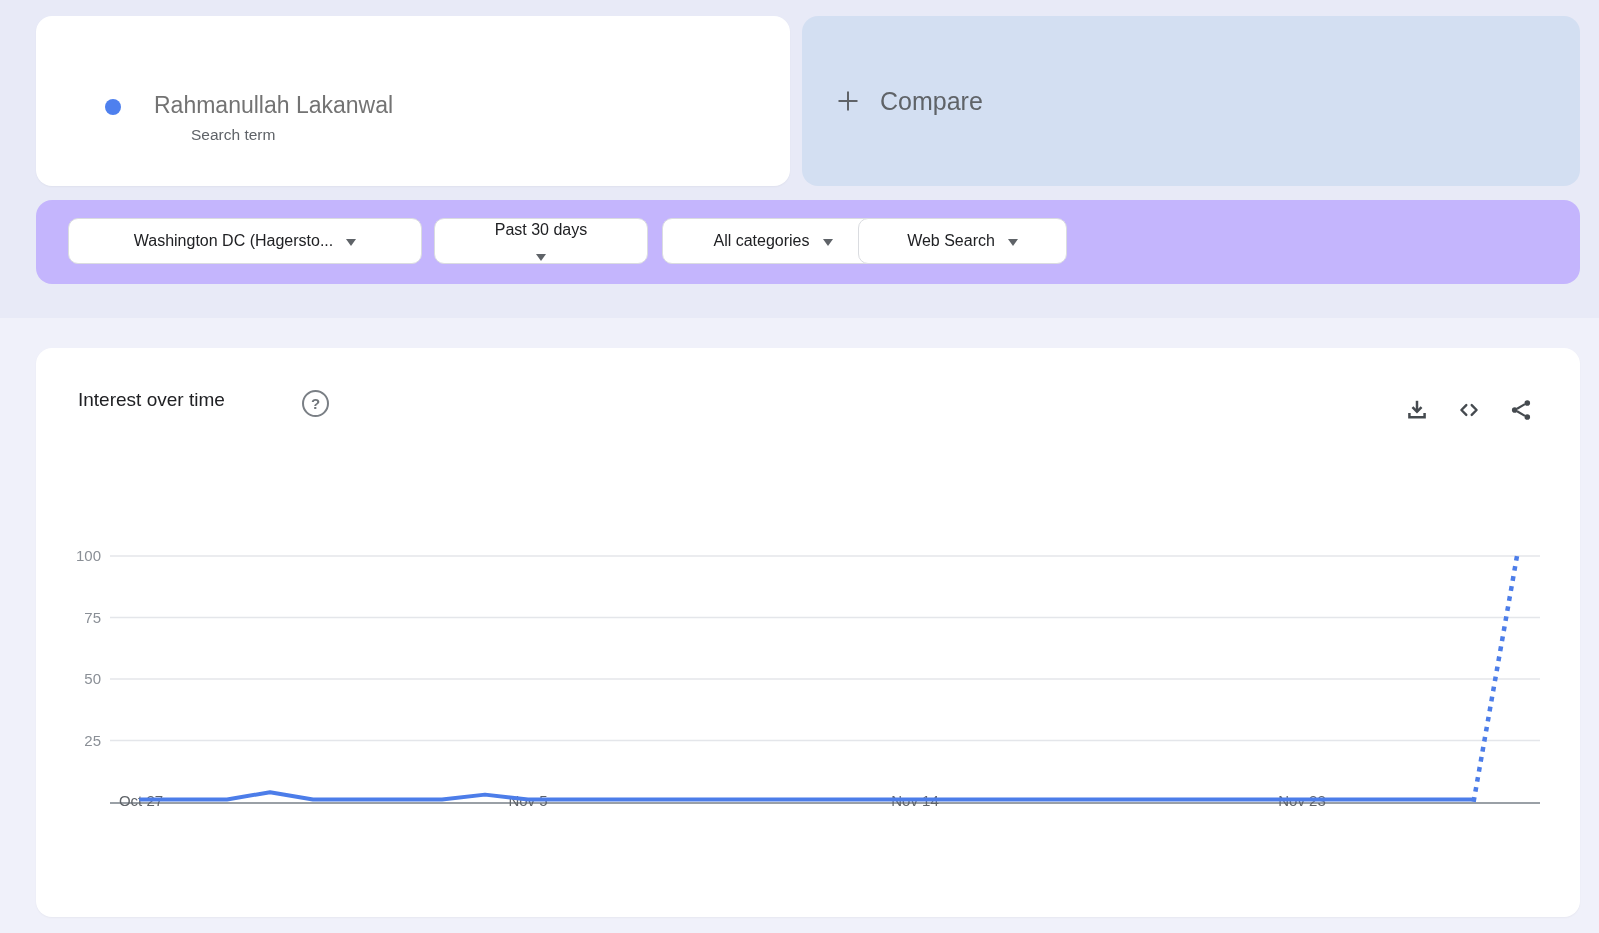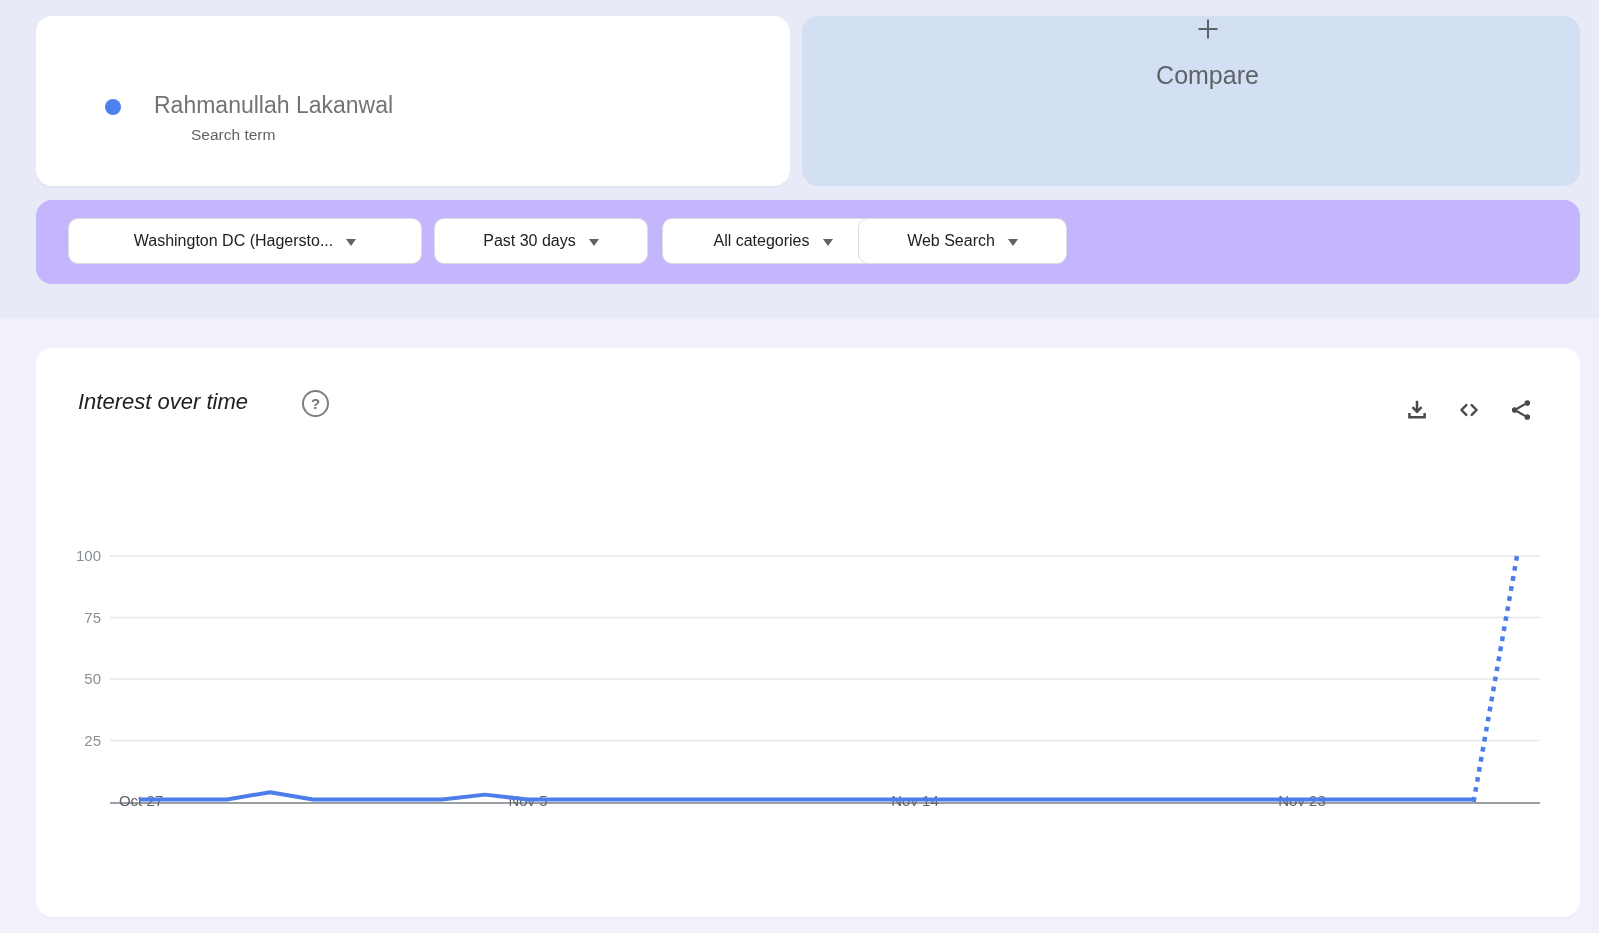--- a/index.html
+++ b/index.html
@@ -24,53 +24,53 @@
     border-radius:50%;
   }
   .term-title { position:absolute; left:118px; top:76px; font-size:23px; line-height:26px; color:#737373; }
   .term-sub   { position:absolute; left:118px; top:110px; font-size:15.5px; color:#5f6368;margin-left:37px; }
 
   
   .compare-card {
     position:absolute; left:802px; top:16px; width:778px; height:170px;
     background:#d3dff2; border-radius:16px;
     display:flex; align-items:center; padding-left:33px; gap:19px;
-    cursor:pointer; border:none;flex-direction:column;
+    cursor:pointer; border:none;
   }
   .compare-label { font-size:25px; color:#5f6368; }
   .plus-icon { width:26px; height:26px; display:block; }
 
   
   .filter-bar {
     position:absolute; left:36px; top:200px; width:1544px; height:84px;
     background:#c4b5fd; border-radius:16px;
   }
   .pill {
     position:absolute; top:18px; height:46px;
     background:#fff; border:1px solid #dadce0; border-radius:10px;
     display:inline-flex; align-items:center; justify-content:center; gap:13px;
     font-family:inherit; font-size:16px; color:#202124; cursor:pointer;
   }
   .pill-region   { left:32px;  width:354px; }
-  .pill-time     { left:398px; width:214px; }
+  .pill-time     { left:398px; width:214px;flex-direction:column; }
   .pill-category { left:626px; width:222px; }
   .pill-type     { left:822px; width:209px; }
   .caret {
     display:inline-block; width:0; height:0; margin-top:2px;
     border-left:5.5px solid transparent; border-right:5.5px solid transparent;
     border-top:7px solid #5f6368;
   }
 
   
   .chart-card {
     position:absolute; left:36px; top:348px; width:1544px; height:569px;
     background:#ffffff; border-radius:16px;
     box-shadow:0 1px 2px rgba(32,33,36,.04);
   }
-  .chart-title { position:absolute; left:42px; top:41px; font-size:22px; font-weight:400; color:#202124;font-style:italic; }
+  .chart-title { position:absolute; left:42px; top:41px; font-size:19px; font-weight:400; color:#202124; }
   .help-btn {
     position:absolute; left:266px; top:42px; width:27px; height:27px;
     border:2px solid #7a7f85; border-radius:50%; background:transparent;
     color:#70757a; font-size:15px; font-weight:700; font-family:inherit;
     display:flex; align-items:center; justify-content:center; cursor:pointer; padding:0;
   }
   .chart-actions {
     position:absolute; right:46px; top:49px;
     display:flex; gap:26px; align-items:center;
   }

